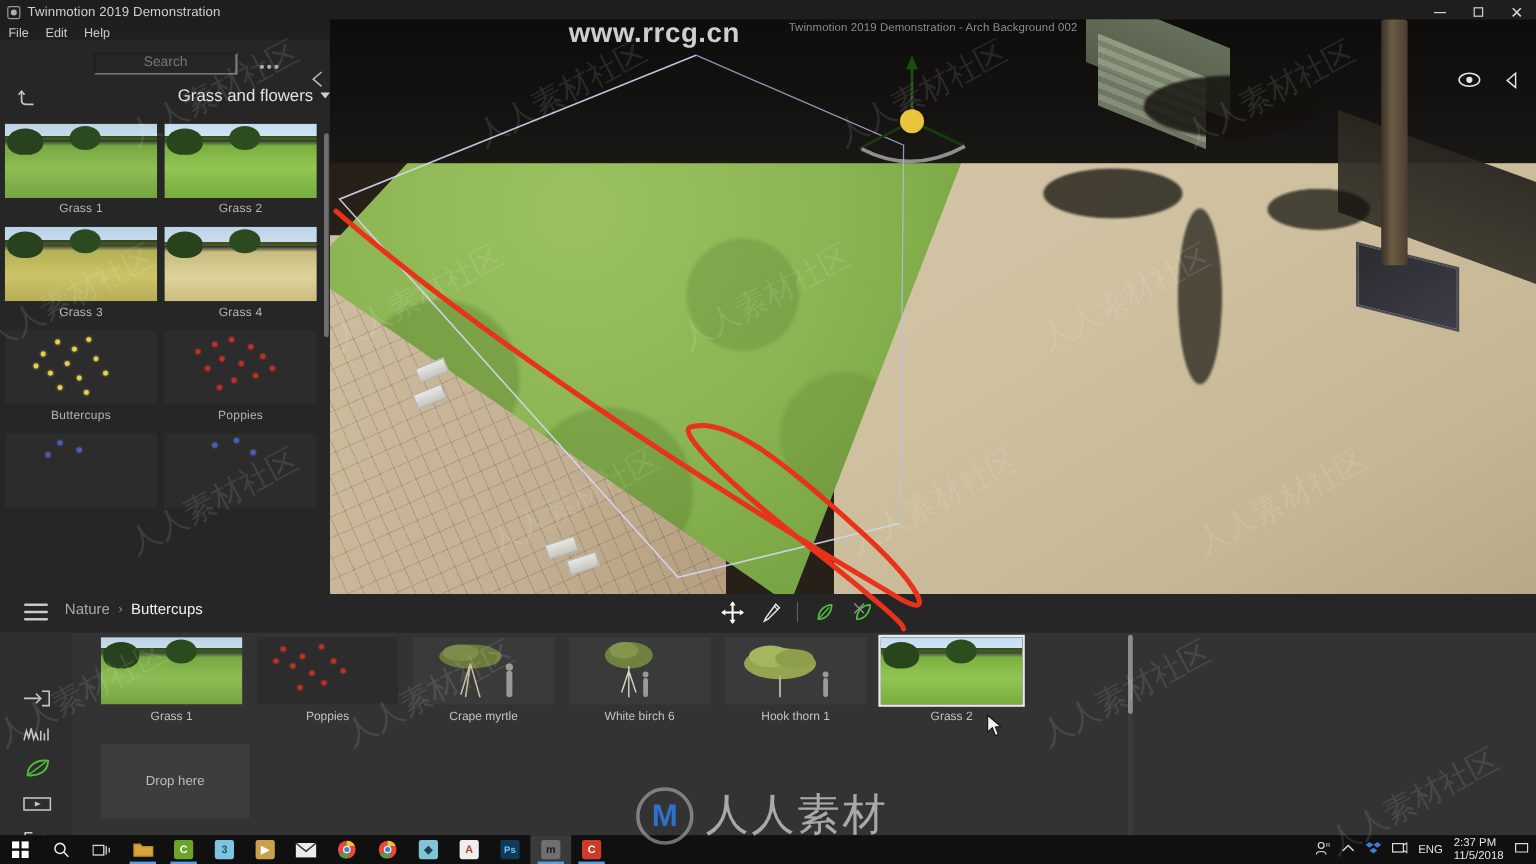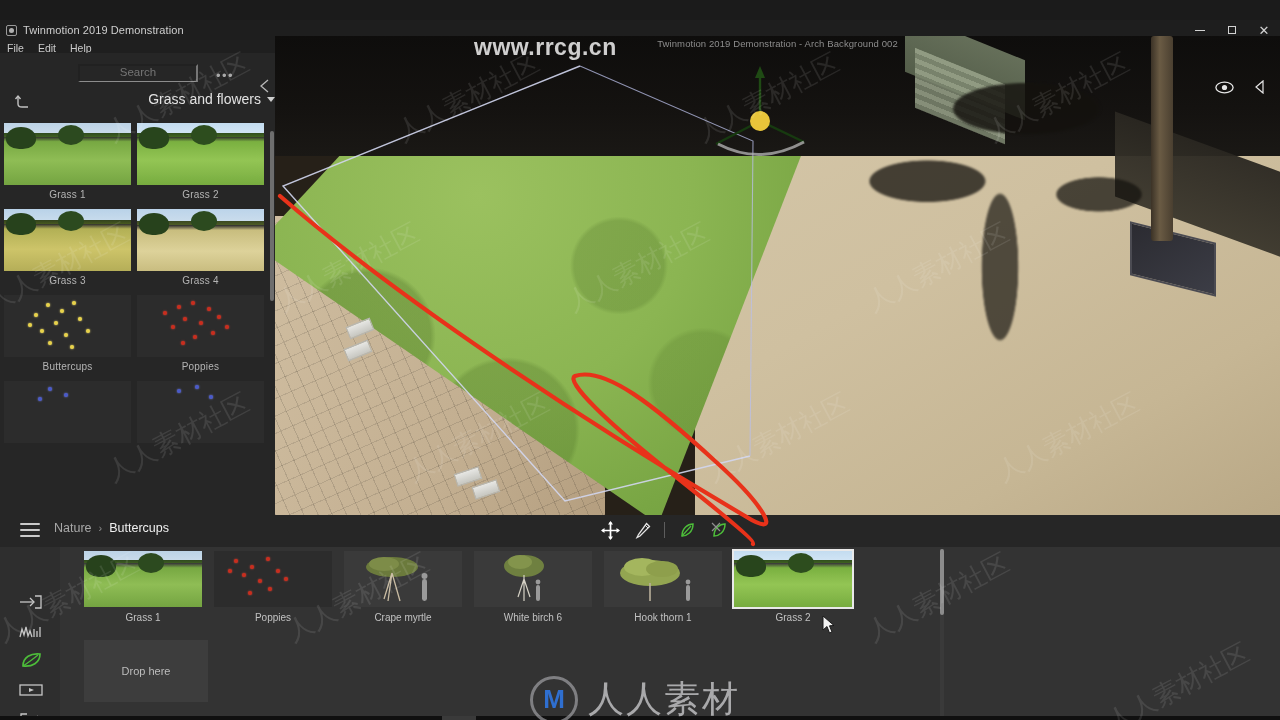--- a/index.html
+++ b/index.html
@@ -4,21 +4,21 @@
 <style>
   * { box-sizing: border-box; margin: 0; padding: 0; }
   html, body {
     width: 1280px; height: 720px;
     overflow: hidden;
     background: #1b1b1b;
     font-family: "Liberation Sans", sans-serif;
     color: #d8d8d8;
     -webkit-font-smoothing: antialiased;
   }
-  #app { position: relative; width: 1280px; height: 520px; margin-top: 20px; }
+  #app { position: relative; width: 1280px; height: 520px; }
 
   
   .titlebar {
     position: absolute; left: 0; top: 0; width: 1280px; height: 20px;
     background: #1e1e1e; display: flex; align-items: center;
   }
   .tb-appicon {
     width: 11px; height: 11px; margin-left: 6px; margin-right: 6px;
     border: 1px solid #9a9a9a; border-radius: 2px; position: relative;
   }

